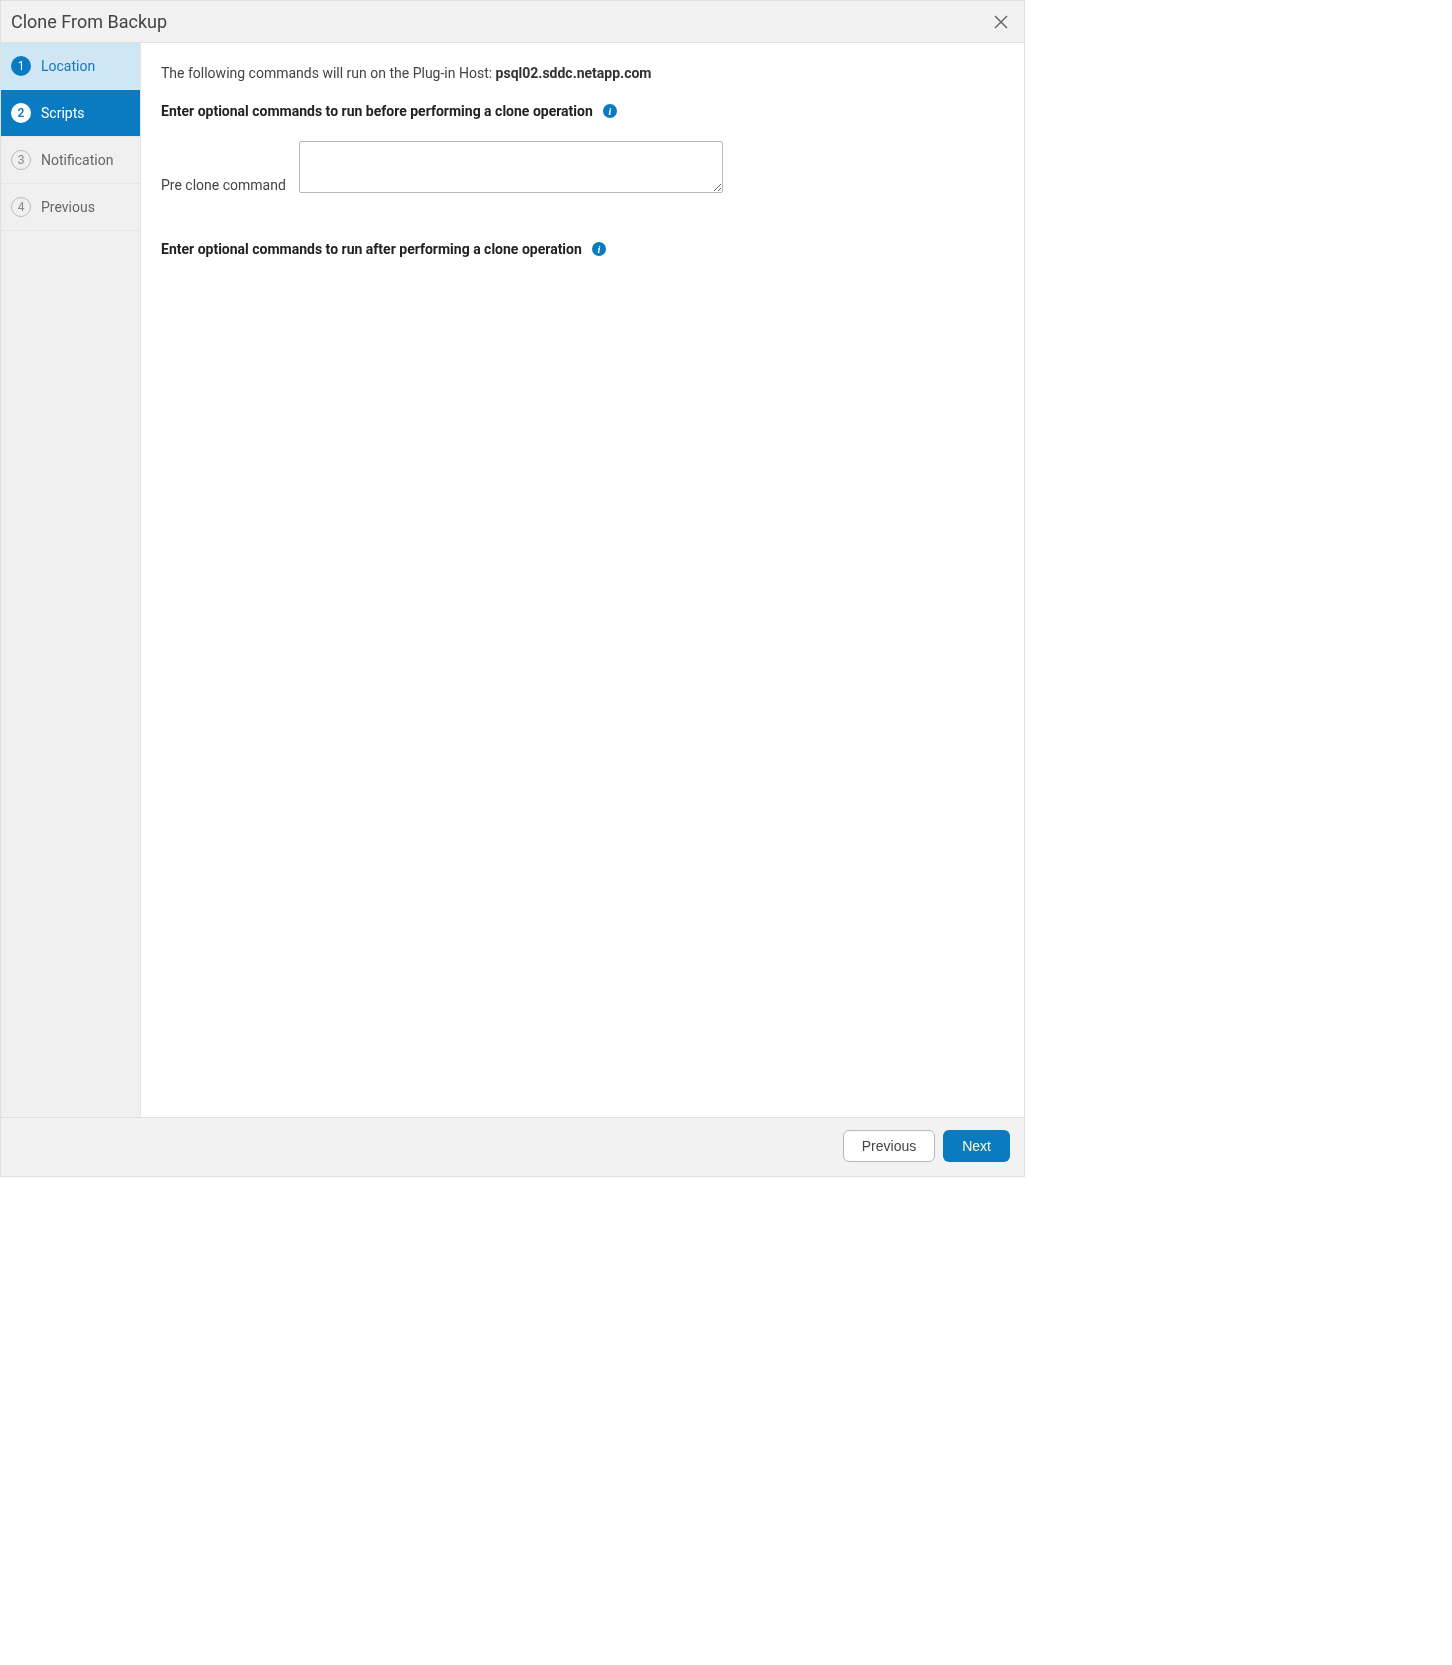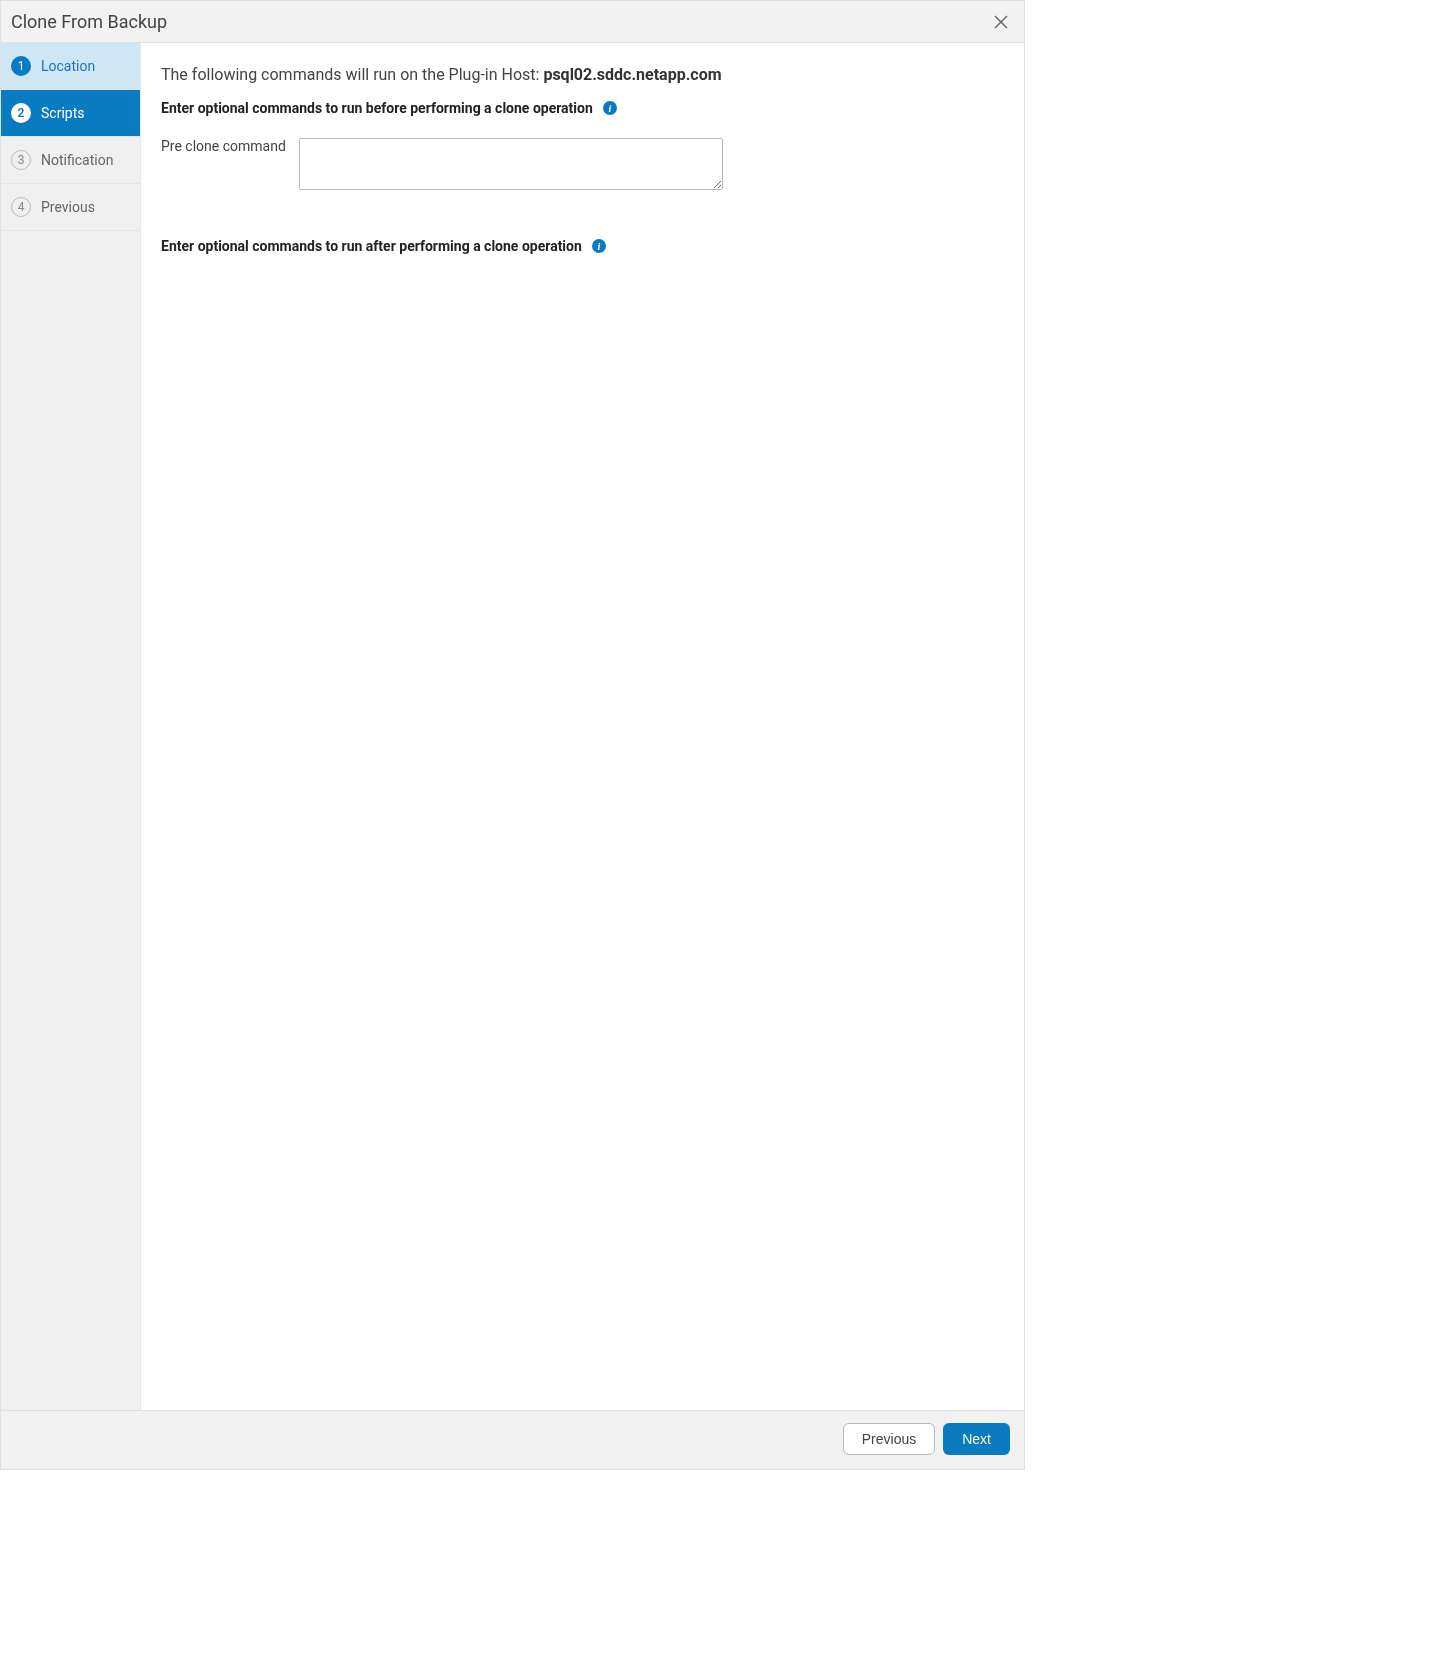--- a/index.html
+++ b/index.html
@@ -8,21 +8,21 @@
     padding: 0;
   }
   body {
     font-family: -apple-system, BlinkMacSystemFont, "Segoe UI", Roboto, "Helvetica Neue", Arial, sans-serif;
     font-size: 14px;
     color: #333;
     background: #fff;
   }
   .dialog {
     width: 1025px;
-    height: 1470px;
+    height: 1177px;
     display: flex;
     flex-direction: column;
     border: 1px solid #e0e0e0;
   }
   .dialog-header {
     display: flex;
     align-items: center;
     justify-content: space-between;
     padding: 10px 14px 10px 10px;
     background: #f2f2f2;
@@ -101,23 +101,23 @@
     color: #888;
     background: #f0f0f0;
   }
   .content {
     flex: 1;
     padding: 22px 20px;
     background: #fff;
     overflow: auto;
   }
   .host-line {
-    font-size: 16px;
-    color: #444;
-    margin-bottom: 16px;
+    font-size: 14px;
+    color: #444;
+    margin-bottom: 22px;
   }
   .host-name {
     font-weight: 700;
     color: #333;
   }
   .section-label {
     font-size: 14px;
     font-weight: 700;
     color: #222;
     margin-bottom: 22px;
@@ -135,21 +135,21 @@
     align-items: center;
     justify-content: center;
     font-size: 10px;
     font-weight: 700;
     font-style: italic;
     font-family: Georgia, serif;
     cursor: pointer;
   }
   .field-row {
     display: flex;
-    align-items: flex-start;
+    align-items: flex-end;
     gap: 8px;
     margin-bottom: 48px;
   }
   .field-label {
     width: 130px;
     font-size: 14px;
     color: #444;
   }
   textarea {
     width: 424px;

